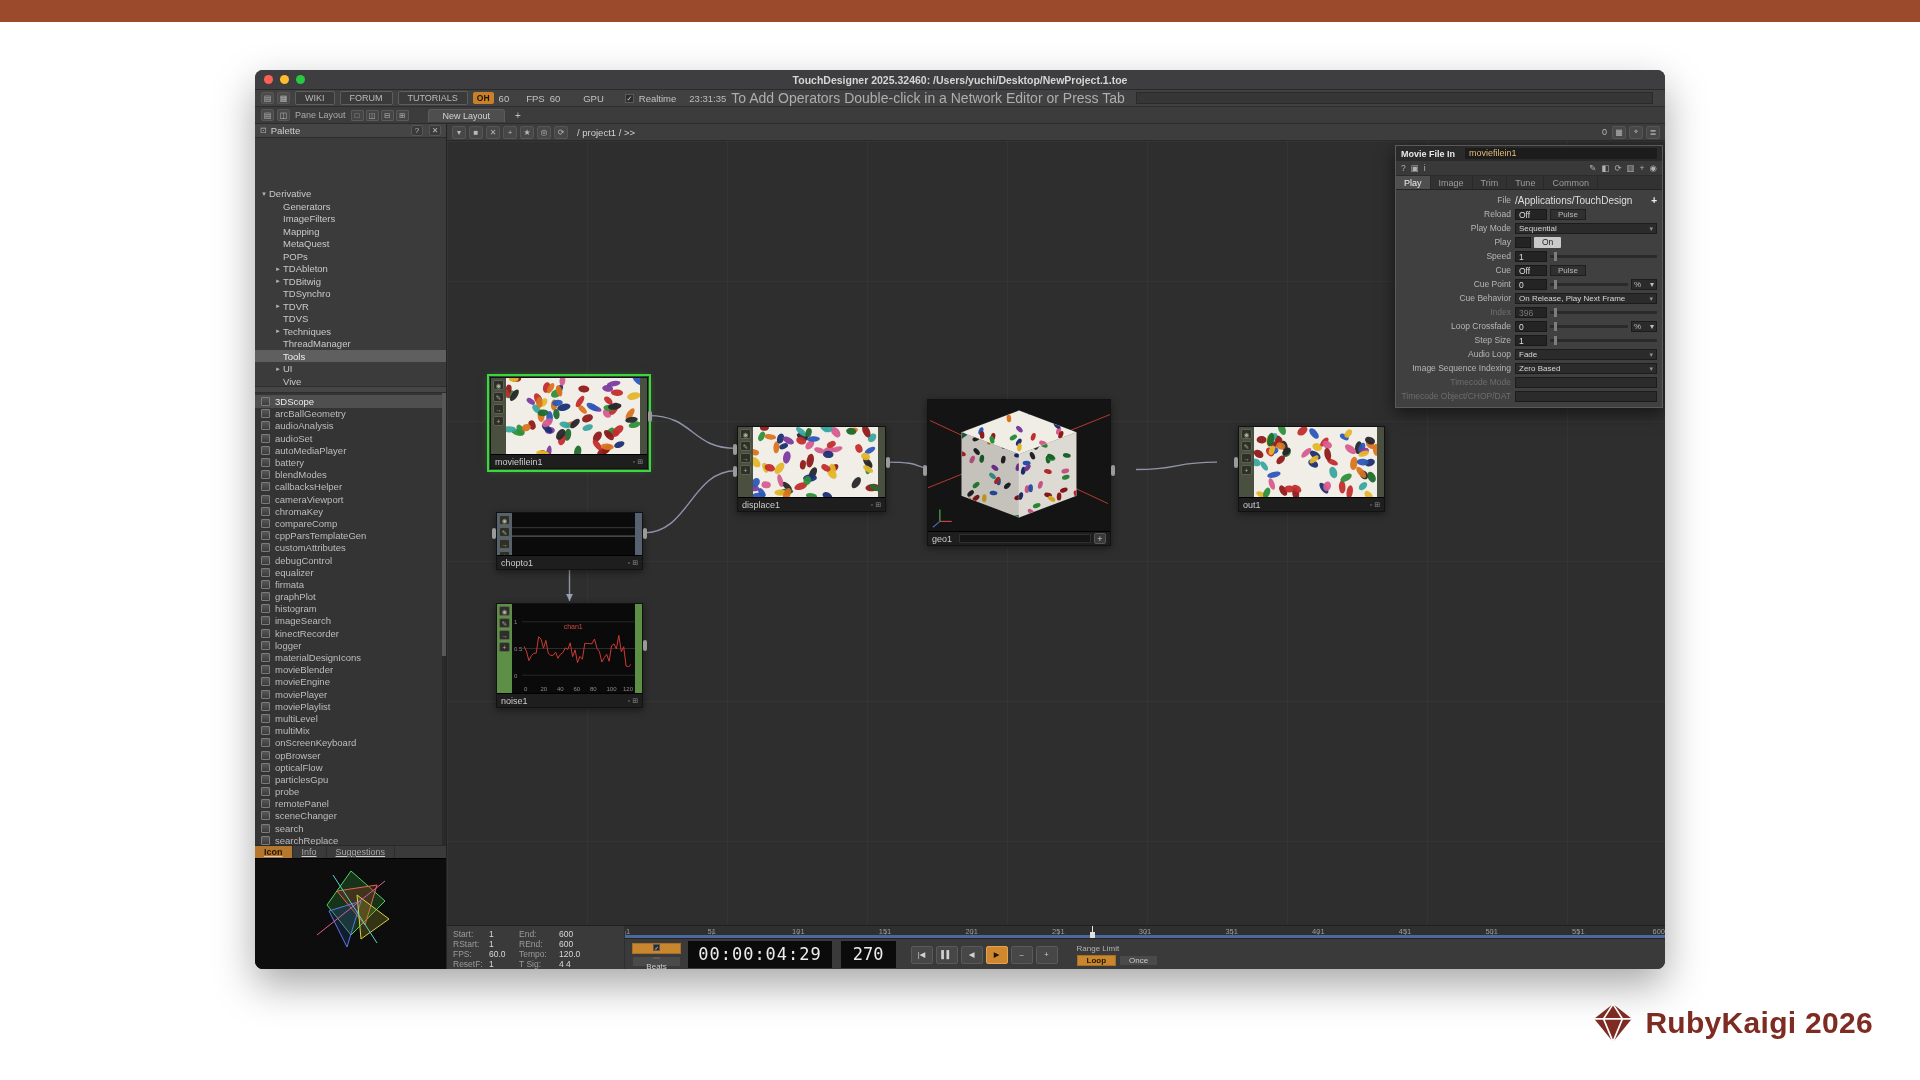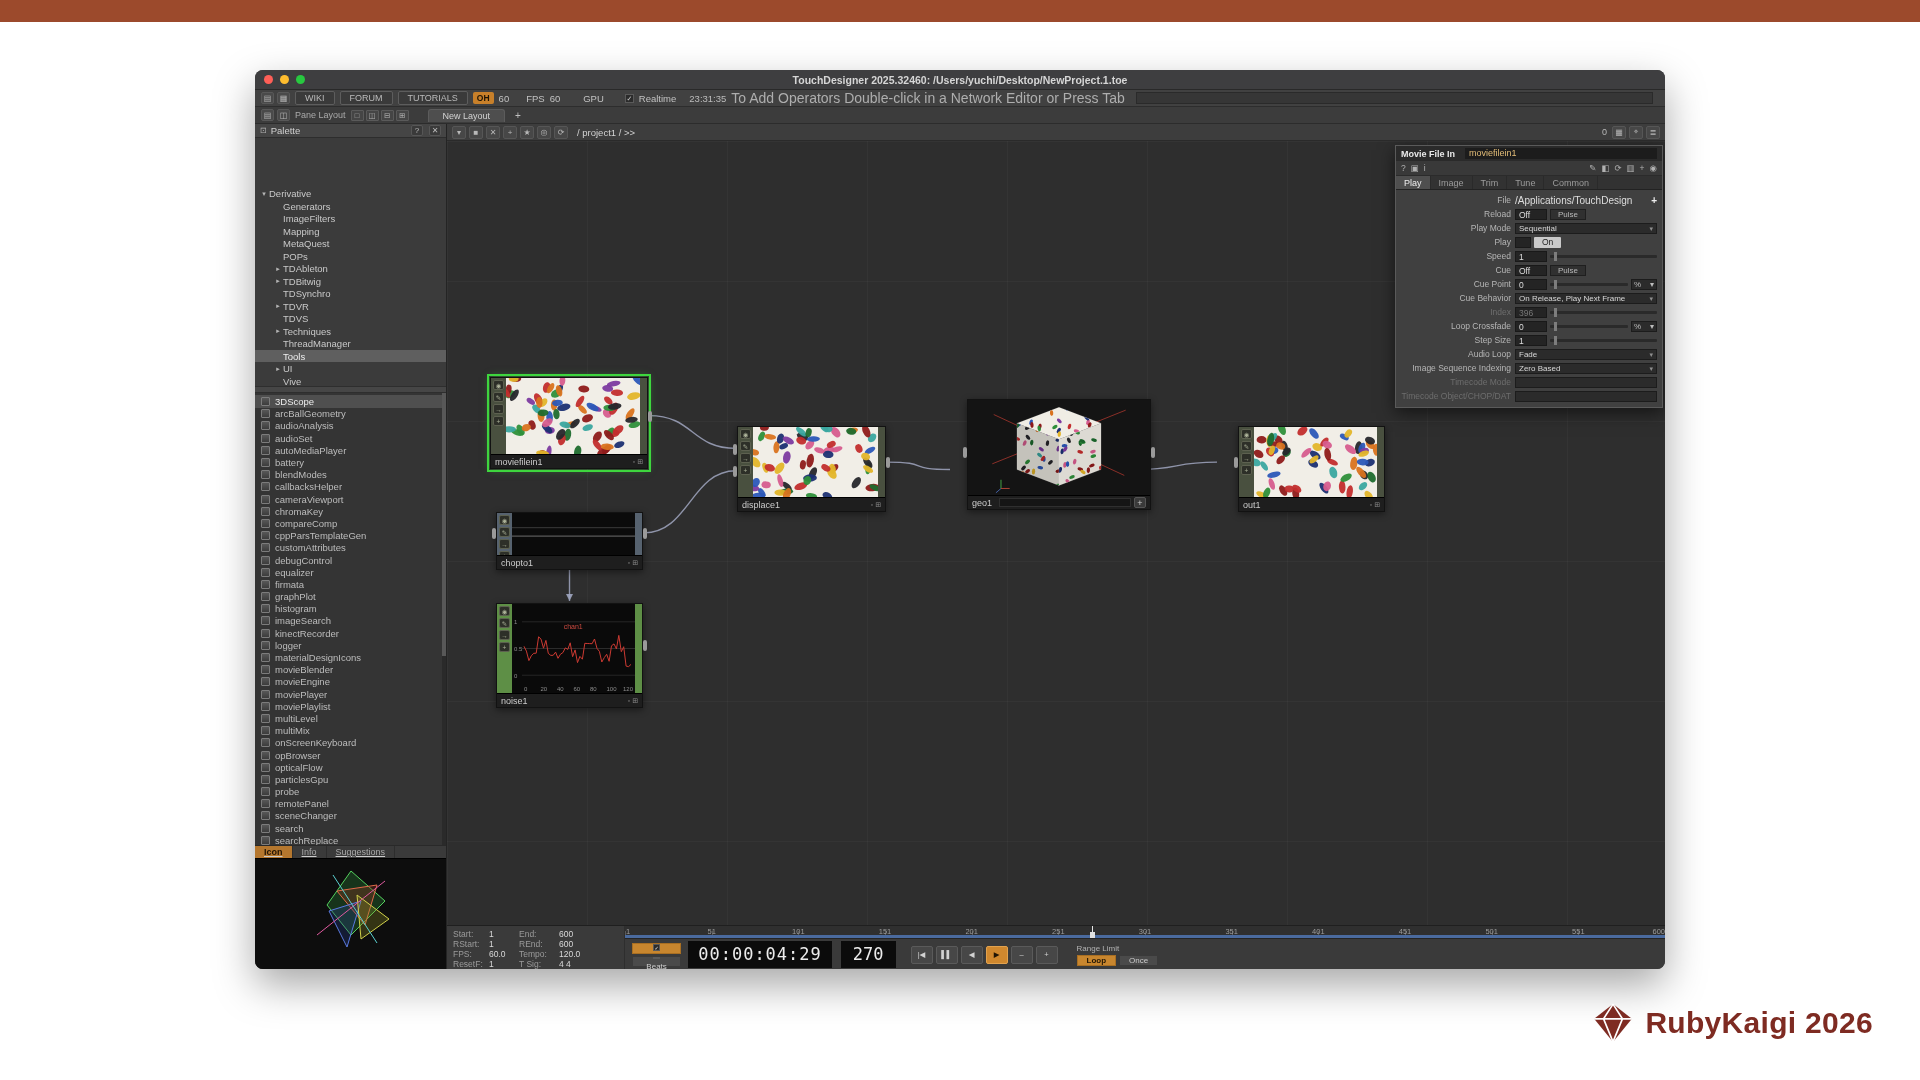--- a/index.html
+++ b/index.html
@@ -755,21 +755,21 @@
                   </svg>
                 </div>
                 <div class="right-strip"></div>
               </div>
               <div class="name-bar">
                 <span class="nb-name">noise1</span>
                 <span class="nb-icons">▫ ⊞</span>
               </div>
               <span class="conn out" style="top: calc(40% - 5px);"></span>
             </div>
-            <div class="node geo" style="left: 520px; top: 258px; width: 184px; height: 111px; justify-content: flex-end;">
+            <div class="node geo" style="left: 480px; top: 258px; width: 184px; height: 147px; justify-content: flex-end;">
               <div class="node-body">
                 <div class="viewer" style="background: rgb(20, 20, 20);">
                   <svg width="100%" height="100%" viewBox="0 0 184 131" preserveAspectRatio="xMidYMid meet">
                     <defs>
                       <clipPath id="ft">
                         <polygon points="92,10 150,32 92,54 34,32"></polygon>
                       </clipPath>
                       <clipPath id="fl">
                         <polygon points="34,32 92,54 92,118 34,96"></polygon>
                       </clipPath>

